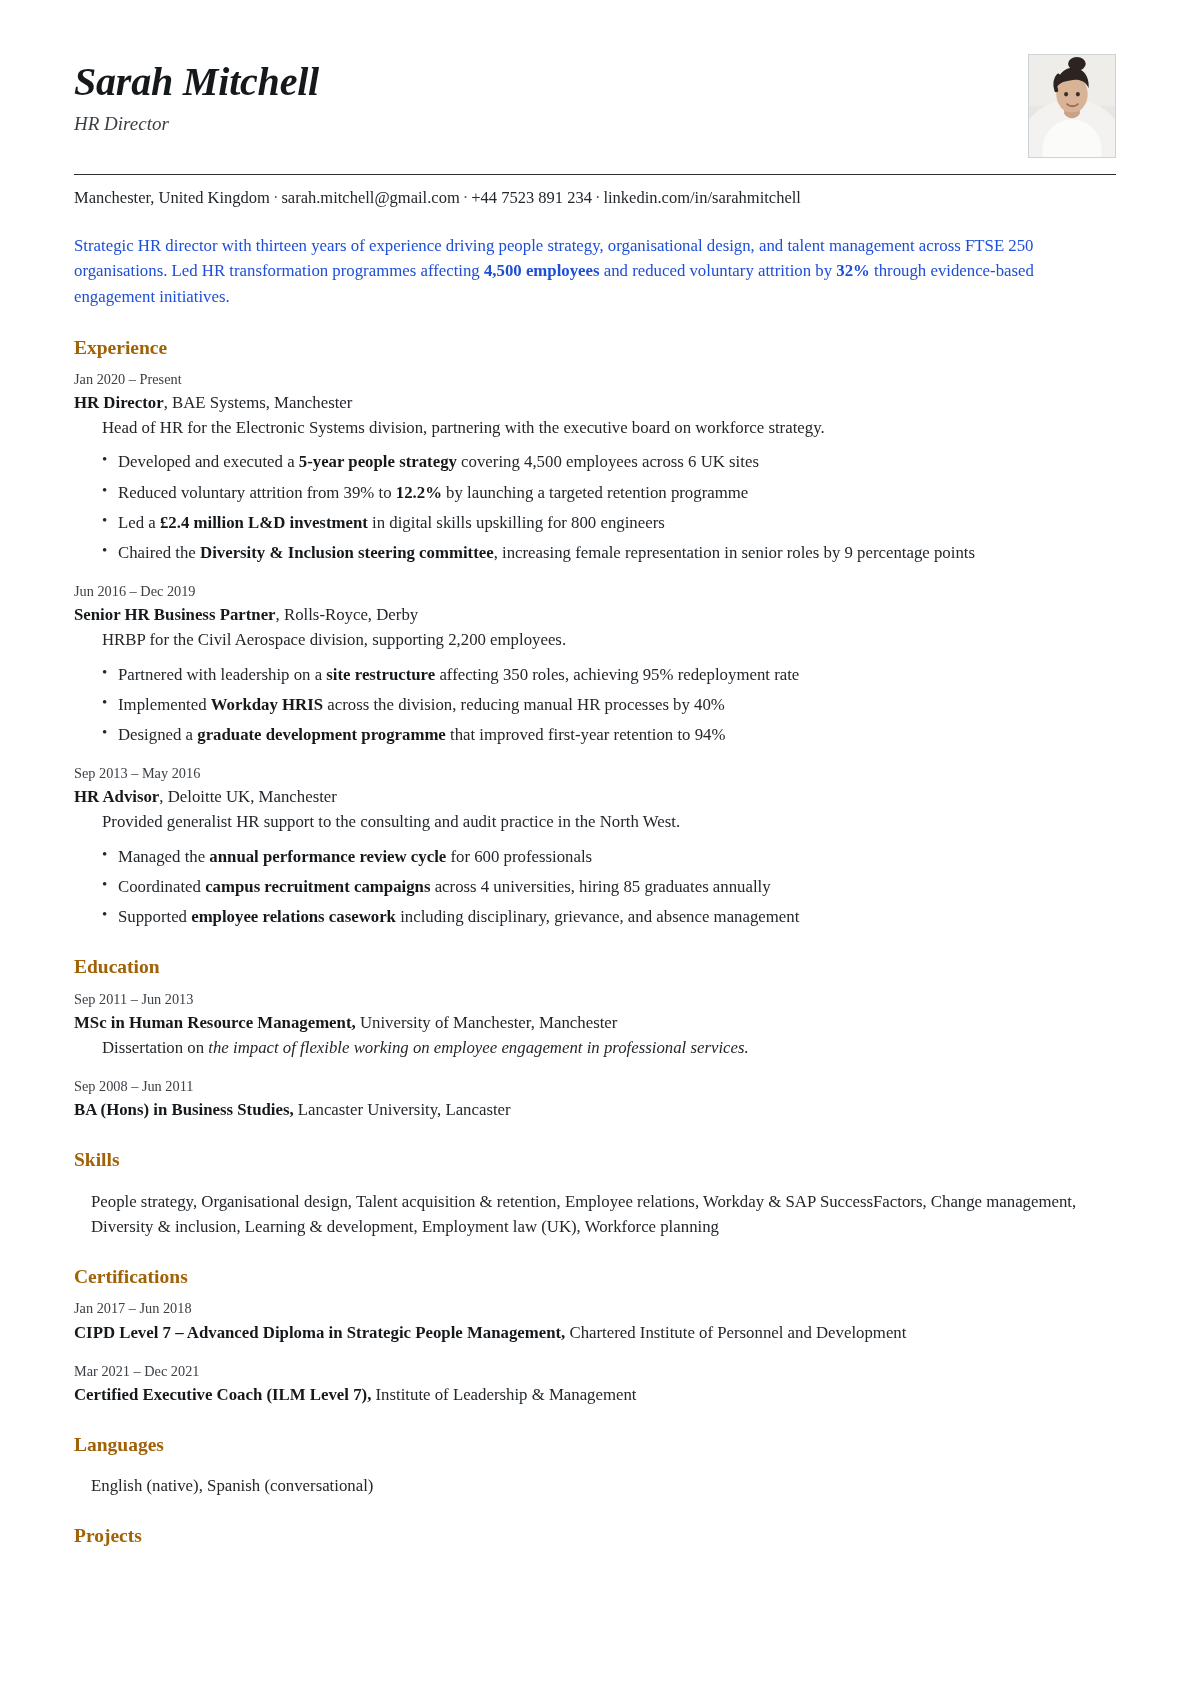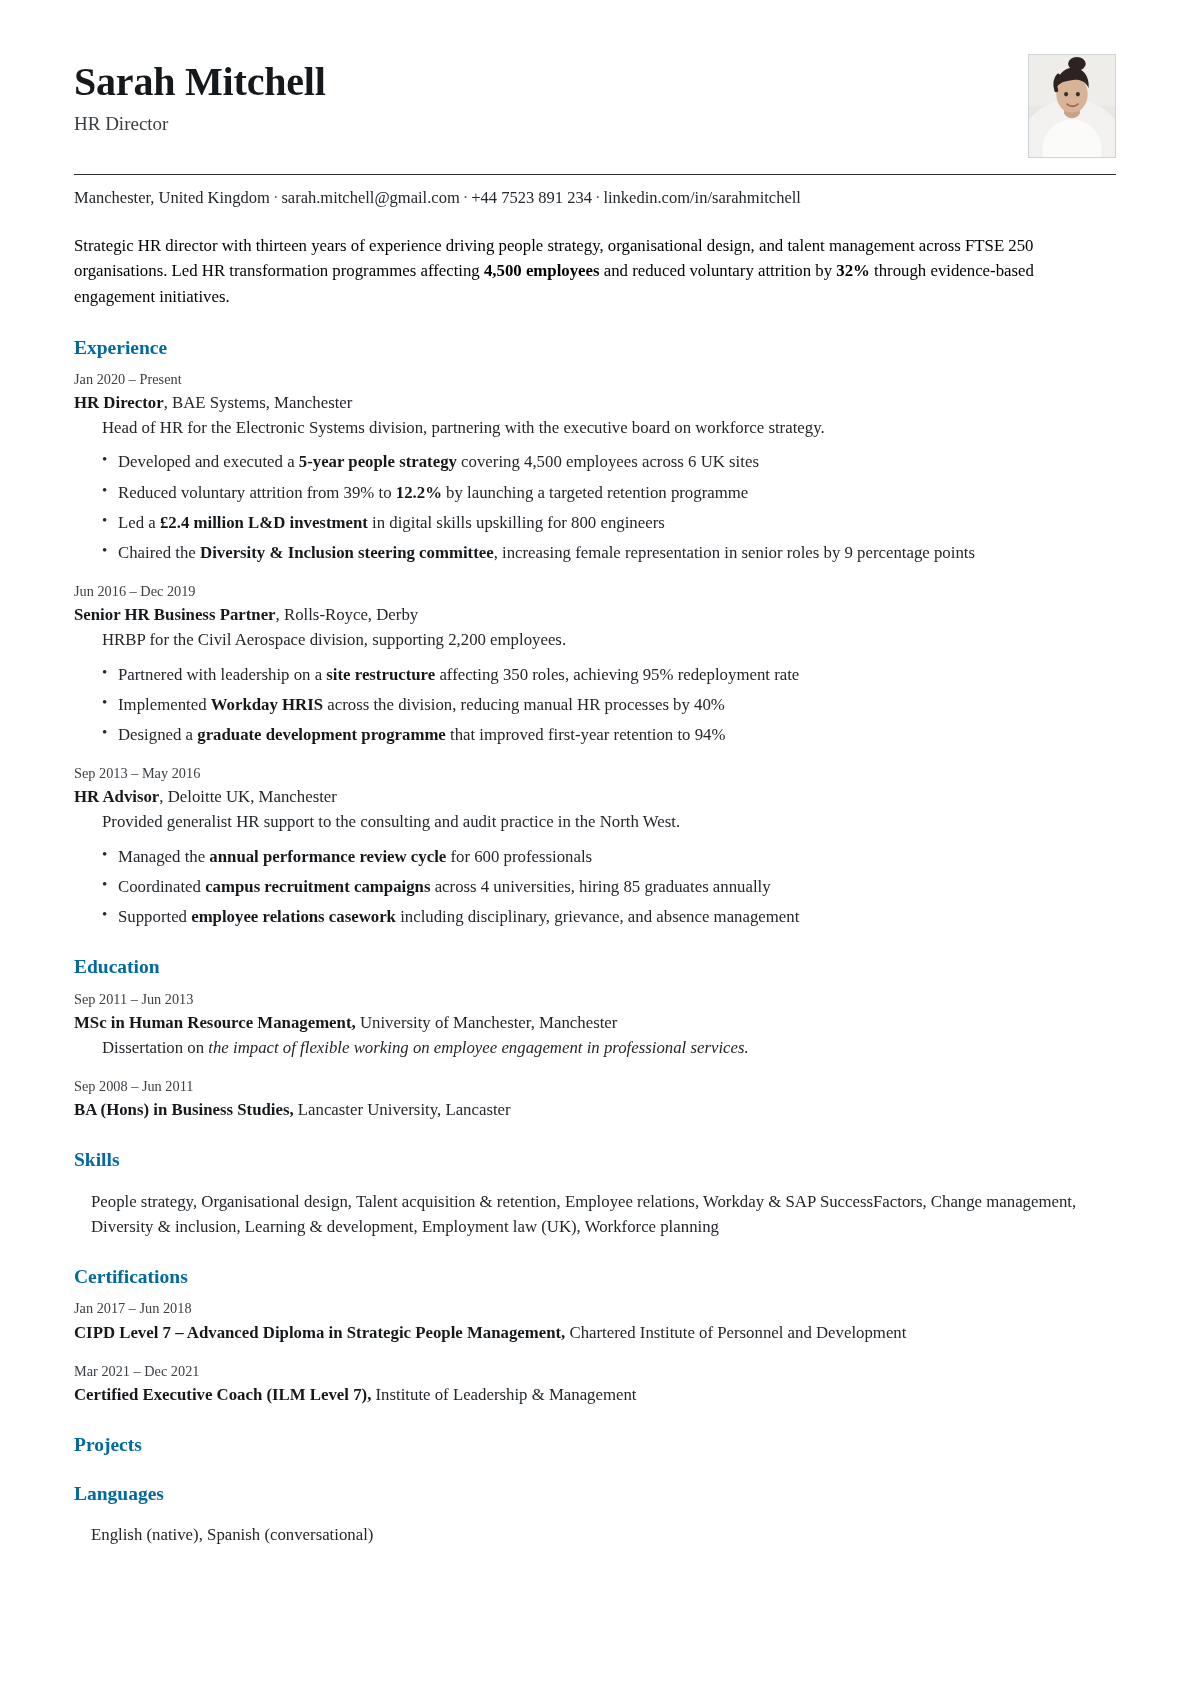--- a/index.html
+++ b/index.html
@@ -17,21 +17,21 @@
     padding: 52px 74px 0 74px;
     position: relative;
   }
 
   
   .header {
     display: flex;
     align-items: flex-start;
     justify-content: space-between;
   }
-  .identity { padding-top: 8px; }
+  .identity { padding-top: 8px; font-style: italic; }
   .name {
     font-size: 40px;
     font-weight: bold;
     letter-spacing: -0.2px;
     line-height: 1.12;
     color: #16191c;
     margin: 0;
   }
   .headline {
     font-size: 19px;
@@ -61,30 +61,30 @@
     line-height: 1.45;
     color: #23272b;
     margin: 11px 0 0 0;
   }
   .contact .sep { padding: 0 3px; color: #5a5f64; }
 
   .summary {
     font-size: 16.8px;
     line-height: 1.52;
     margin: 23px 0 0 0;
-    color: #000000;
+    color: #1d4ed8;
     text-align: left;
   }
 
   
   .section { margin-top: 26px; }
   .section-title {
     font-size: 19.5px;
     font-weight: bold;
-    color: #0369a1;
+    color: #a16207;
     margin: 0 0 11px 0;
     line-height: 1.2;
   }
 
   .entry { margin-bottom: 17px; }
   .entry:last-child { margin-bottom: 0; }
   .entry-date {
     font-size: 14.3px;
     color: #3c4146;
     line-height: 1.35;
@@ -239,21 +239,21 @@
       <div class="entry-head"><b>CIPD Level 7 – Advanced Diploma in Strategic People Management,</b><span> Chartered Institute of Personnel and Development</span></div>
     </div>
 
     <div class="entry">
       <div class="entry-date">Mar 2021 – Dec 2021</div>
       <div class="entry-head"><b>Certified Executive Coach (ILM Level 7),</b><span> Institute of Leadership &amp; Management</span></div>
     </div>
   </div>
 
   <div class="section">
-    <h2 class="section-title">Projects</h2>
-  </div>
-
-  <div class="section">
     <h2 class="section-title">Languages</h2>
     <p class="plain-para">English (native), Spanish (conversational)</p>
   </div>
 
+  <div class="section">
+    <h2 class="section-title">Projects</h2>
+  </div>
+
 </div>
 
 </body></html>

